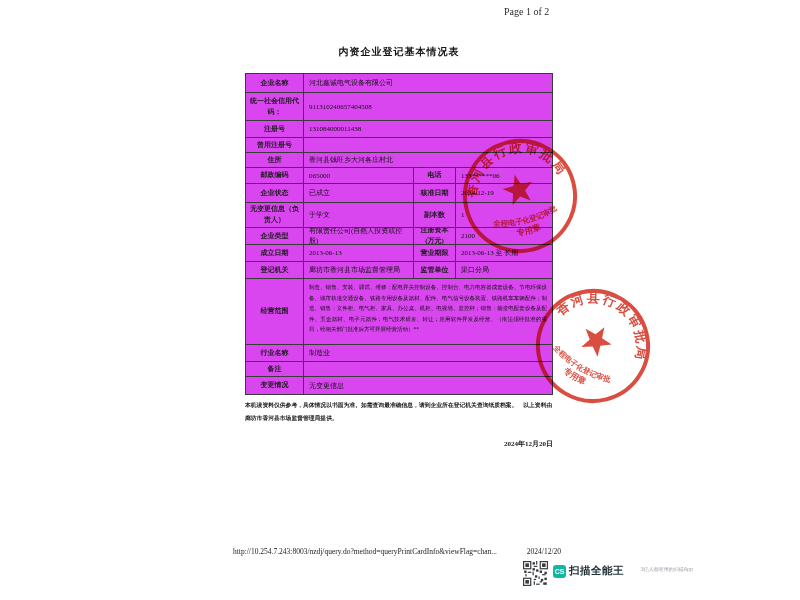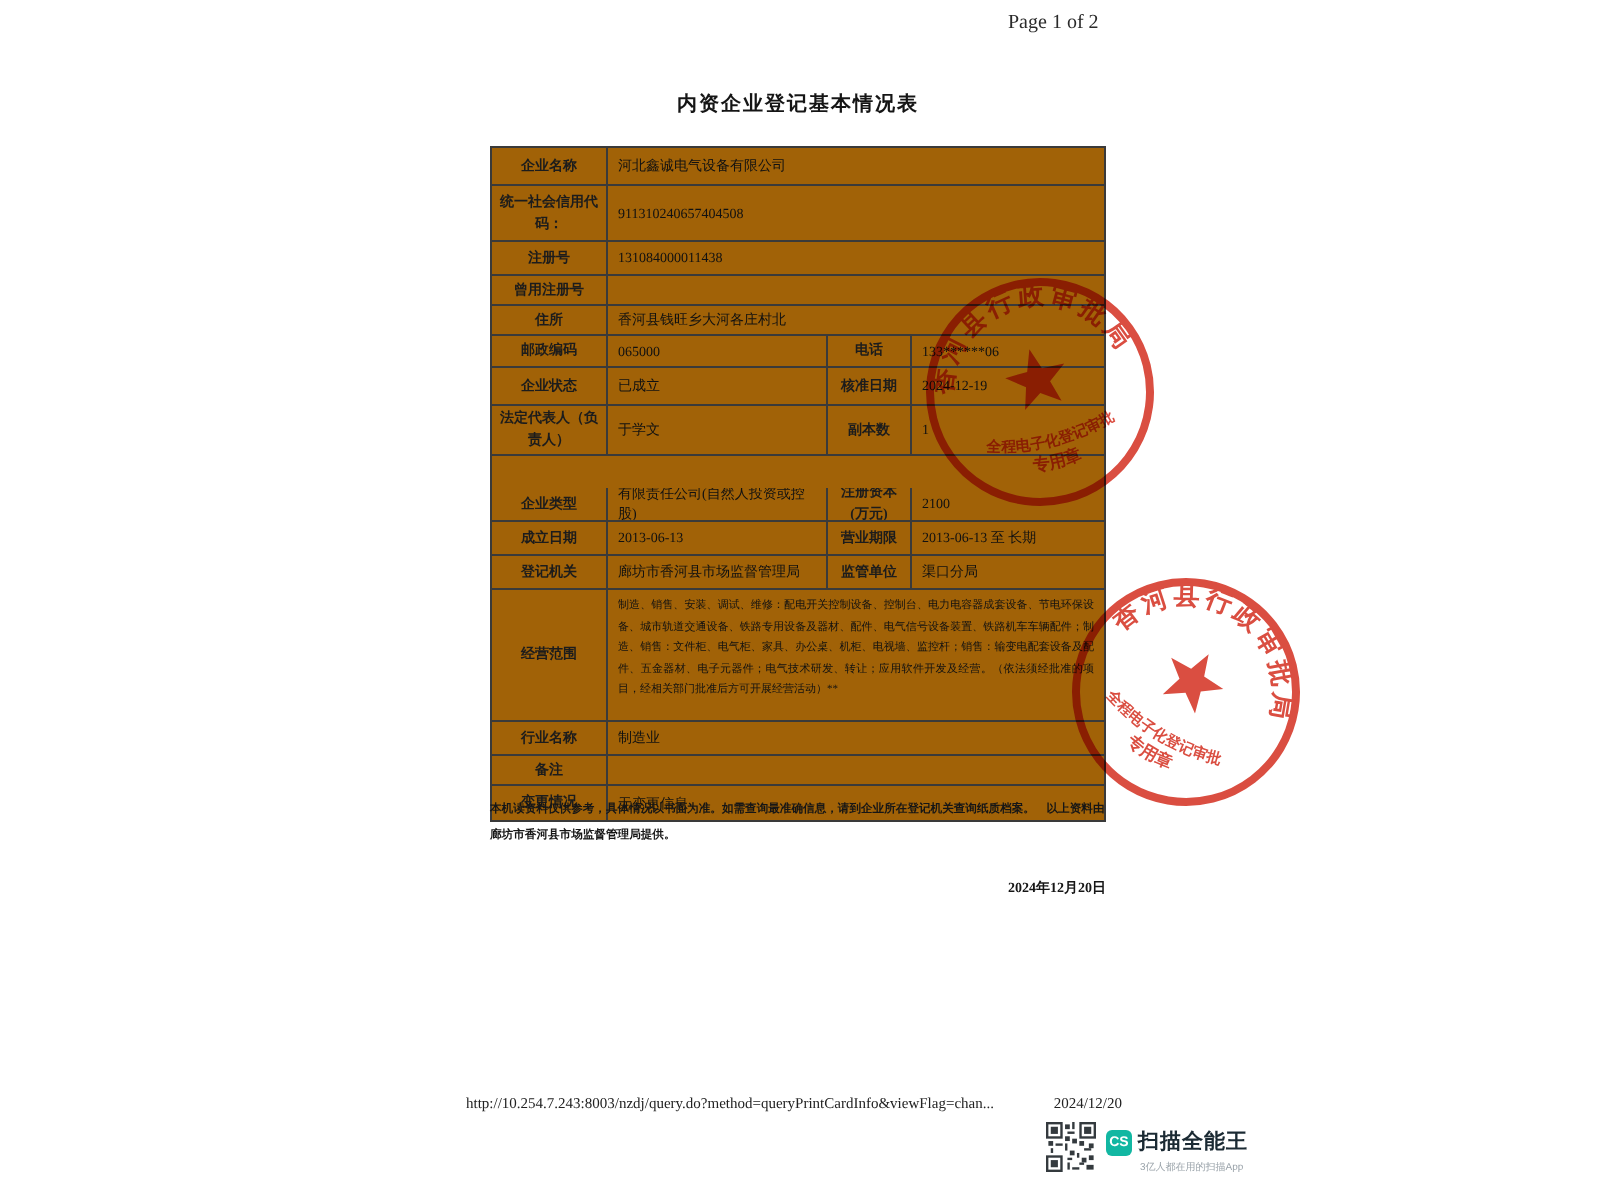--- a/index.html
+++ b/index.html
@@ -7,21 +7,21 @@
     width:800px;height:600px;background:#ffffff;position:relative;overflow:hidden;
     font-family:"Liberation Serif","DejaVu Serif",serif;color:#1b1b1b;
   }
   .sheet{position:absolute;left:0;top:0;width:800px;height:600px;background:#ffffff;}
 
   .page-label{position:absolute;left:504px;top:6px;font-size:10px;color:#2a2a2a;}
   .doc-title{position:absolute;left:245px;top:45px;width:308px;text-align:center;
     font-weight:bold;font-size:10px;letter-spacing:1px;color:#151515;}
 
   .reg-table{position:absolute;left:245px;top:73px;width:308px;
-    border:1px solid #3a3a3a;border-bottom:none;box-sizing:border-box;background:#a16207;}
+    border:1px solid #3a3a3a;border-bottom:none;box-sizing:border-box;background:#d946ef;}
   .trow{display:flex;align-items:stretch;border-bottom:1px solid #3a3a3a;box-sizing:border-box;}
   .cell{display:flex;align-items:center;box-sizing:border-box;border-right:1px solid #3a3a3a;overflow:hidden;}
   .cell:last-child{border-right:none;}
   .lbl{width:58px;justify-content:center;text-align:center;font-weight:bold;
     font-size:7px;line-height:1.55;padding:1px 2px;color:#1c1c1c;}
   .l2{width:42px;}
   .val{font-size:7px;padding:1px 5px;color:#111;}
   .v1{width:110px;}
   .v2{flex:1;}
   .vfull{flex:1;}
@@ -35,21 +35,21 @@
     font-size:7px;font-weight:bold;color:#161616;}
 
   .urlline{position:absolute;left:233px;top:547px;width:328px;display:flex;
     justify-content:space-between;align-items:baseline;font-size:7.5px;color:#222;gap:14px;}
 
   .stamp{position:absolute;mix-blend-mode:multiply;opacity:0.9;}
   .stamp text{font-family:"DejaVu Sans","Liberation Sans",sans-serif;}
 
   .cswm{position:absolute;left:523px;top:561px;display:flex;align-items:flex-start;gap:5px;}
   .qr{width:25px;height:25px;}
-  .csbrand{display:flex;flex-direction:column;padding-top:3px;}
+  .csbrand{display:flex;flex-direction:row;padding-top:3px;}
   .csrow{display:flex;align-items:center;gap:3px;}
   .csbadge{width:13px;height:13px;border-radius:3px;background:#12b7a2;color:#fff;
     font:bold 7px "Liberation Sans",sans-serif;display:flex;align-items:center;justify-content:center;}
   .csname{font:bold 10.5px "Liberation Sans",sans-serif;color:#1b2a33;letter-spacing:0.5px;}
   .cstag{font:5px "Liberation Sans",sans-serif;color:#9aa3aa;padding-left:17px;margin-top:2px;}
 </style>
 </head>
 <body>
 
 <div class="sheet">
@@ -85,26 +85,26 @@
         <div class="cell lbl l2">电话</div>
         <div class="cell val v2">133******06</div>
       </div>
       <div class="trow" style="height: 19px;">
         <div class="cell lbl">企业状态</div>
         <div class="cell val v1">已成立</div>
         <div class="cell lbl l2">核准日期</div>
         <div class="cell val v2">2024-12-19</div>
       </div>
       <div class="trow" style="height: 25px;">
-        <div class="cell lbl">法定代表人（负责人）</div>
+        <div class="cell lbl">无变更信息（负责人）</div>
         <div class="cell val v1">于学文</div>
         <div class="cell lbl l2">副本数</div>
         <div class="cell val v2">1</div>
       </div>
-      <div class="trow" style="height: 17px; margin-top: 16px;">
+      <div class="trow" style="height: 17px;">
         <div class="cell lbl">企业类型</div>
         <div class="cell val v1">有限责任公司(自然人投资或控股)</div>
         <div class="cell lbl l2">注册资本(万元)</div>
         <div class="cell val v2">2100</div>
       </div>
       <div class="trow" style="height: 17px;">
         <div class="cell lbl">成立日期</div>
         <div class="cell val v1">2013-06-13</div>
         <div class="cell lbl l2">营业期限</div>
         <div class="cell val v2">2013-06-13 至 长期</div>

